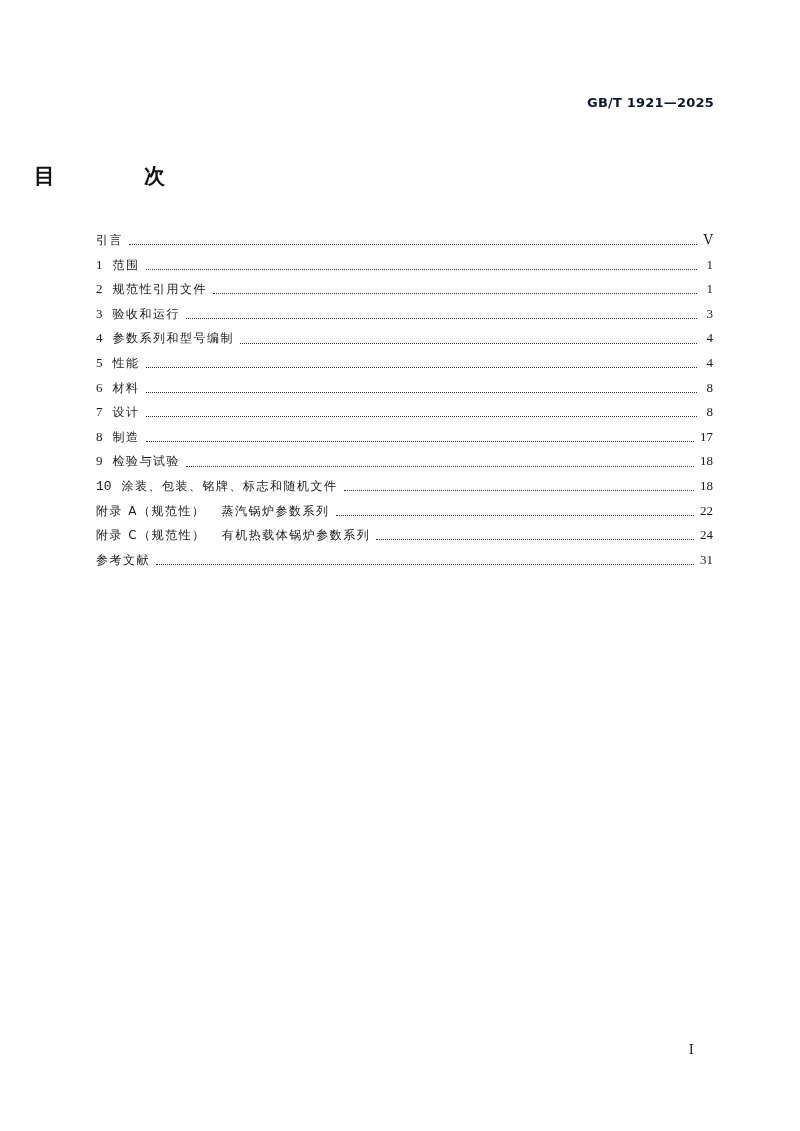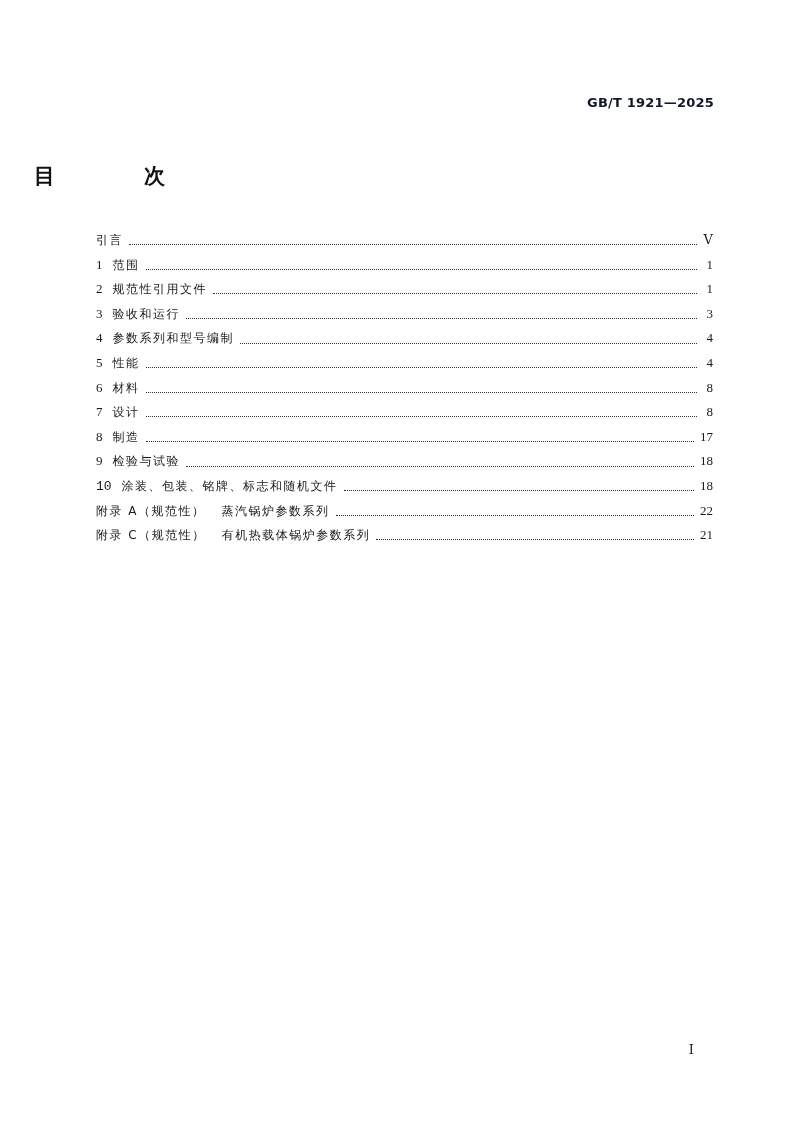--- a/index.html
+++ b/index.html
@@ -180,17 +180,22 @@
   <li class="toc-row">
     <span class="toc-label">附录 A（规范性）</span>
     <span class="toc-label toc-annex-title">蒸汽锅炉参数系列</span>
     <span class="toc-dots"></span>
     <span class="toc-page">22</span>
   </li>
   <li class="toc-row">
     <span class="toc-label">附录 C（规范性）</span>
     <span class="toc-label toc-annex-title">有机热载体锅炉参数系列</span>
     <span class="toc-dots"></span>
-    <span class="toc-page">21</span>
+    <span class="toc-page">24</span>
+  </li>
+  <li class="toc-row">
+    <span class="toc-label">参考文献</span>
+    <span class="toc-dots"></span>
+    <span class="toc-page">31</span>
   </li>
 </ul>
 
 <div class="page-footer-number">Ⅰ</div>
 
 </body></html>

